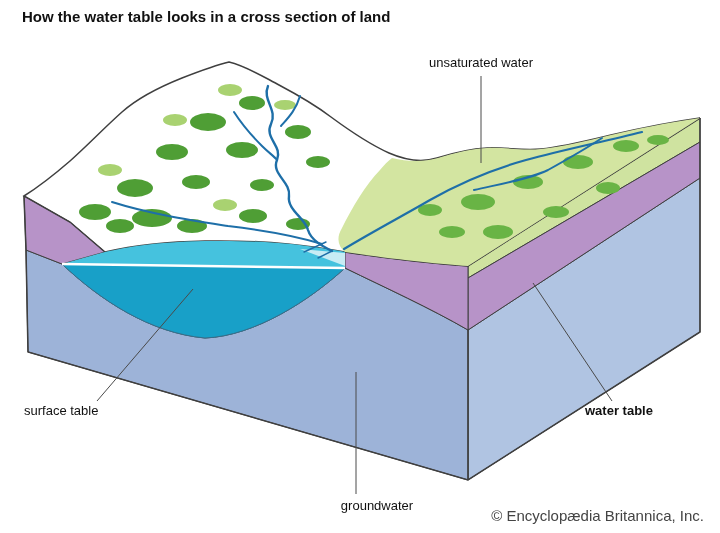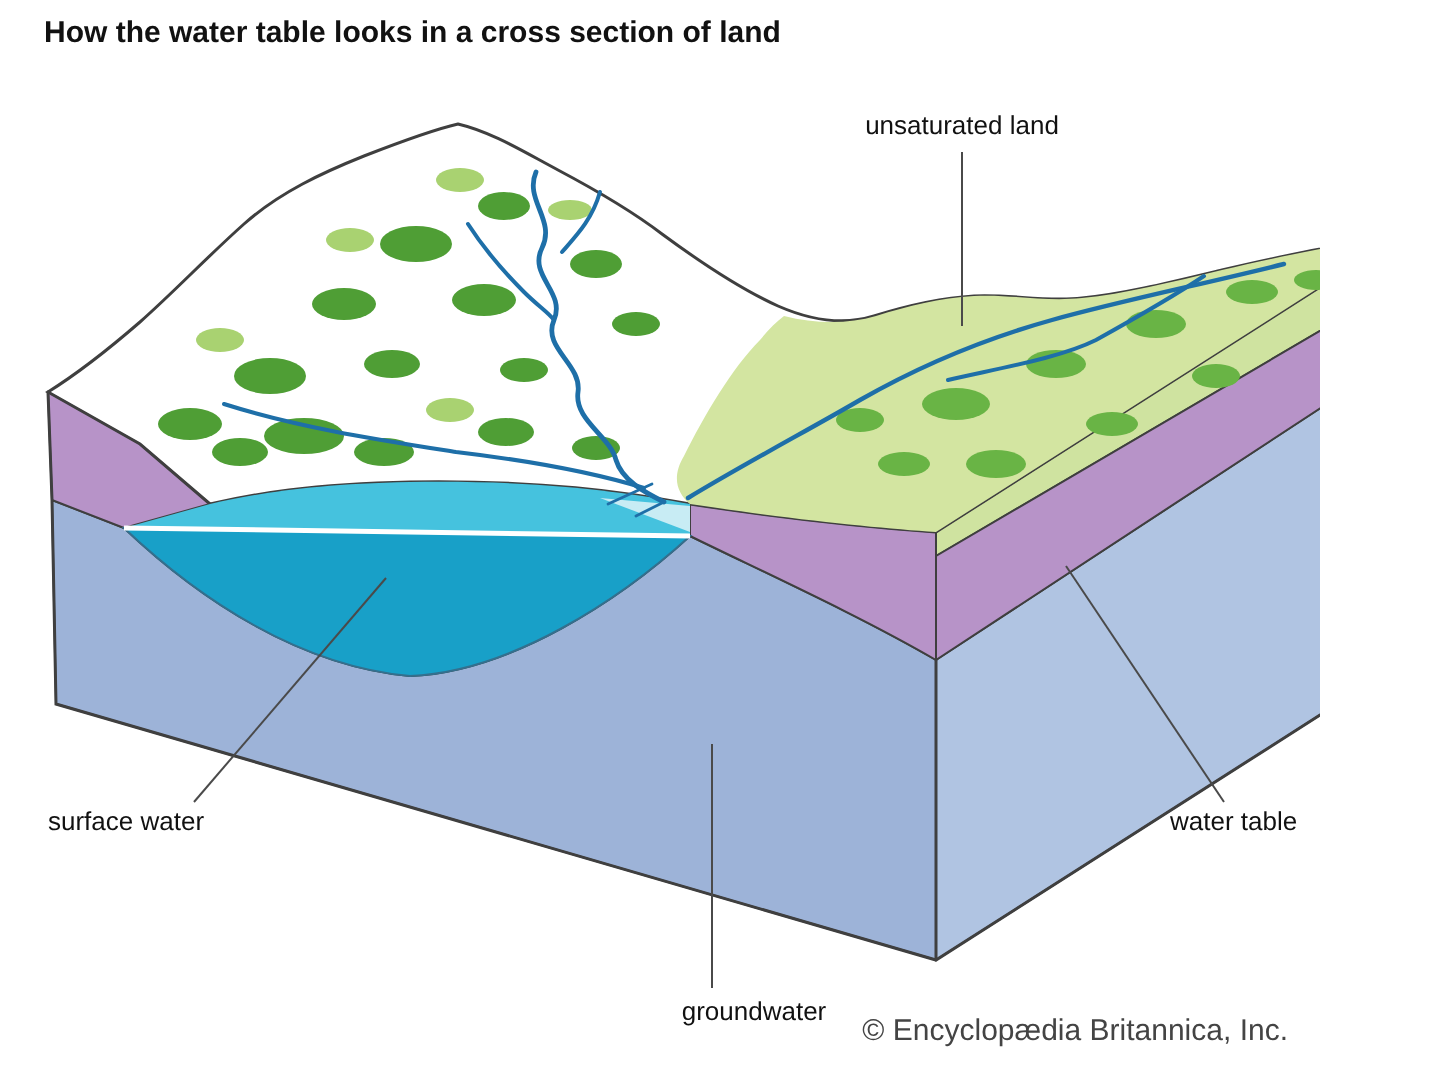--- a/index.html
+++ b/index.html
@@ -1,16 +1,16 @@
 <!DOCTYPE html>
 <html><head>
 <meta charset="utf-8">
 <style>
   html,body{margin:0;padding:0;background:#ffffff;}
-  #page{position:relative;width:660px;height:533px;background:#ffffff;overflow:hidden;
+  #page{position:relative;width:720px;height:533px;background:#ffffff;overflow:hidden;
         font-family:"Liberation Sans", sans-serif;}
   .title{position:absolute;left:22px;top:8px;font-size:15px;font-weight:bold;color:#111;}
   .lbl{position:absolute;font-size:13px;color:#111;white-space:nowrap;}
   .lbl.center{transform:translateX(-50%);}
   .credit{position:absolute;right:16px;top:507px;font-size:15px;color:#444;}
   svg{position:absolute;left:0;top:0;}
   .outline{stroke:#3f3f3f;stroke-width:1;}
   .outline-heavy{stroke:#3f3f3f;stroke-width:1.5;fill:none;}
   .stream{fill:none;stroke-linecap:round;stroke-linejoin:round;}
   .leader{stroke:#4a4a4a;stroke-width:1;}
@@ -91,20 +91,20 @@
 
     <path class="outline-heavy" d="M 24 196 L 26 250 L 28 352 L 468 480 L 700 332 L 700 118"></path>
     <path class="outline-heavy" d="M 468 330 L 468 480"></path>
 
     <line class="leader" x1="481" y1="76" x2="481" y2="163"></line>
     <line class="leader" x1="97" y1="401" x2="193" y2="289"></line>
     <line class="leader" x1="356" y1="494" x2="356" y2="372"></line>
     <line class="leader" x1="612" y1="401" x2="533" y2="283"></line>
   </svg>
 
-  <div class="lbl center" style="left:481px;top:55px;">unsaturated land</div>
-  <div class="lbl" style="left:24px;top:403px;">surface water</div>
+  <div class="lbl center" style="left:481px;top:55px;">unsaturated water</div>
+  <div class="lbl" style="left:24px;top:403px;">surface table</div>
   <div class="lbl center" style="left:357px;top:498px;margin-left:20px;">groundwater</div>
-  <div class="lbl" style="left:585px;top:403px;">water table</div>
+  <div class="lbl" style="left:585px;top:403px;font-weight:bold;">water table</div>
 
   <div class="credit">© Encyclopædia Britannica, Inc.</div>
 
 </div>
 
 </body></html>

